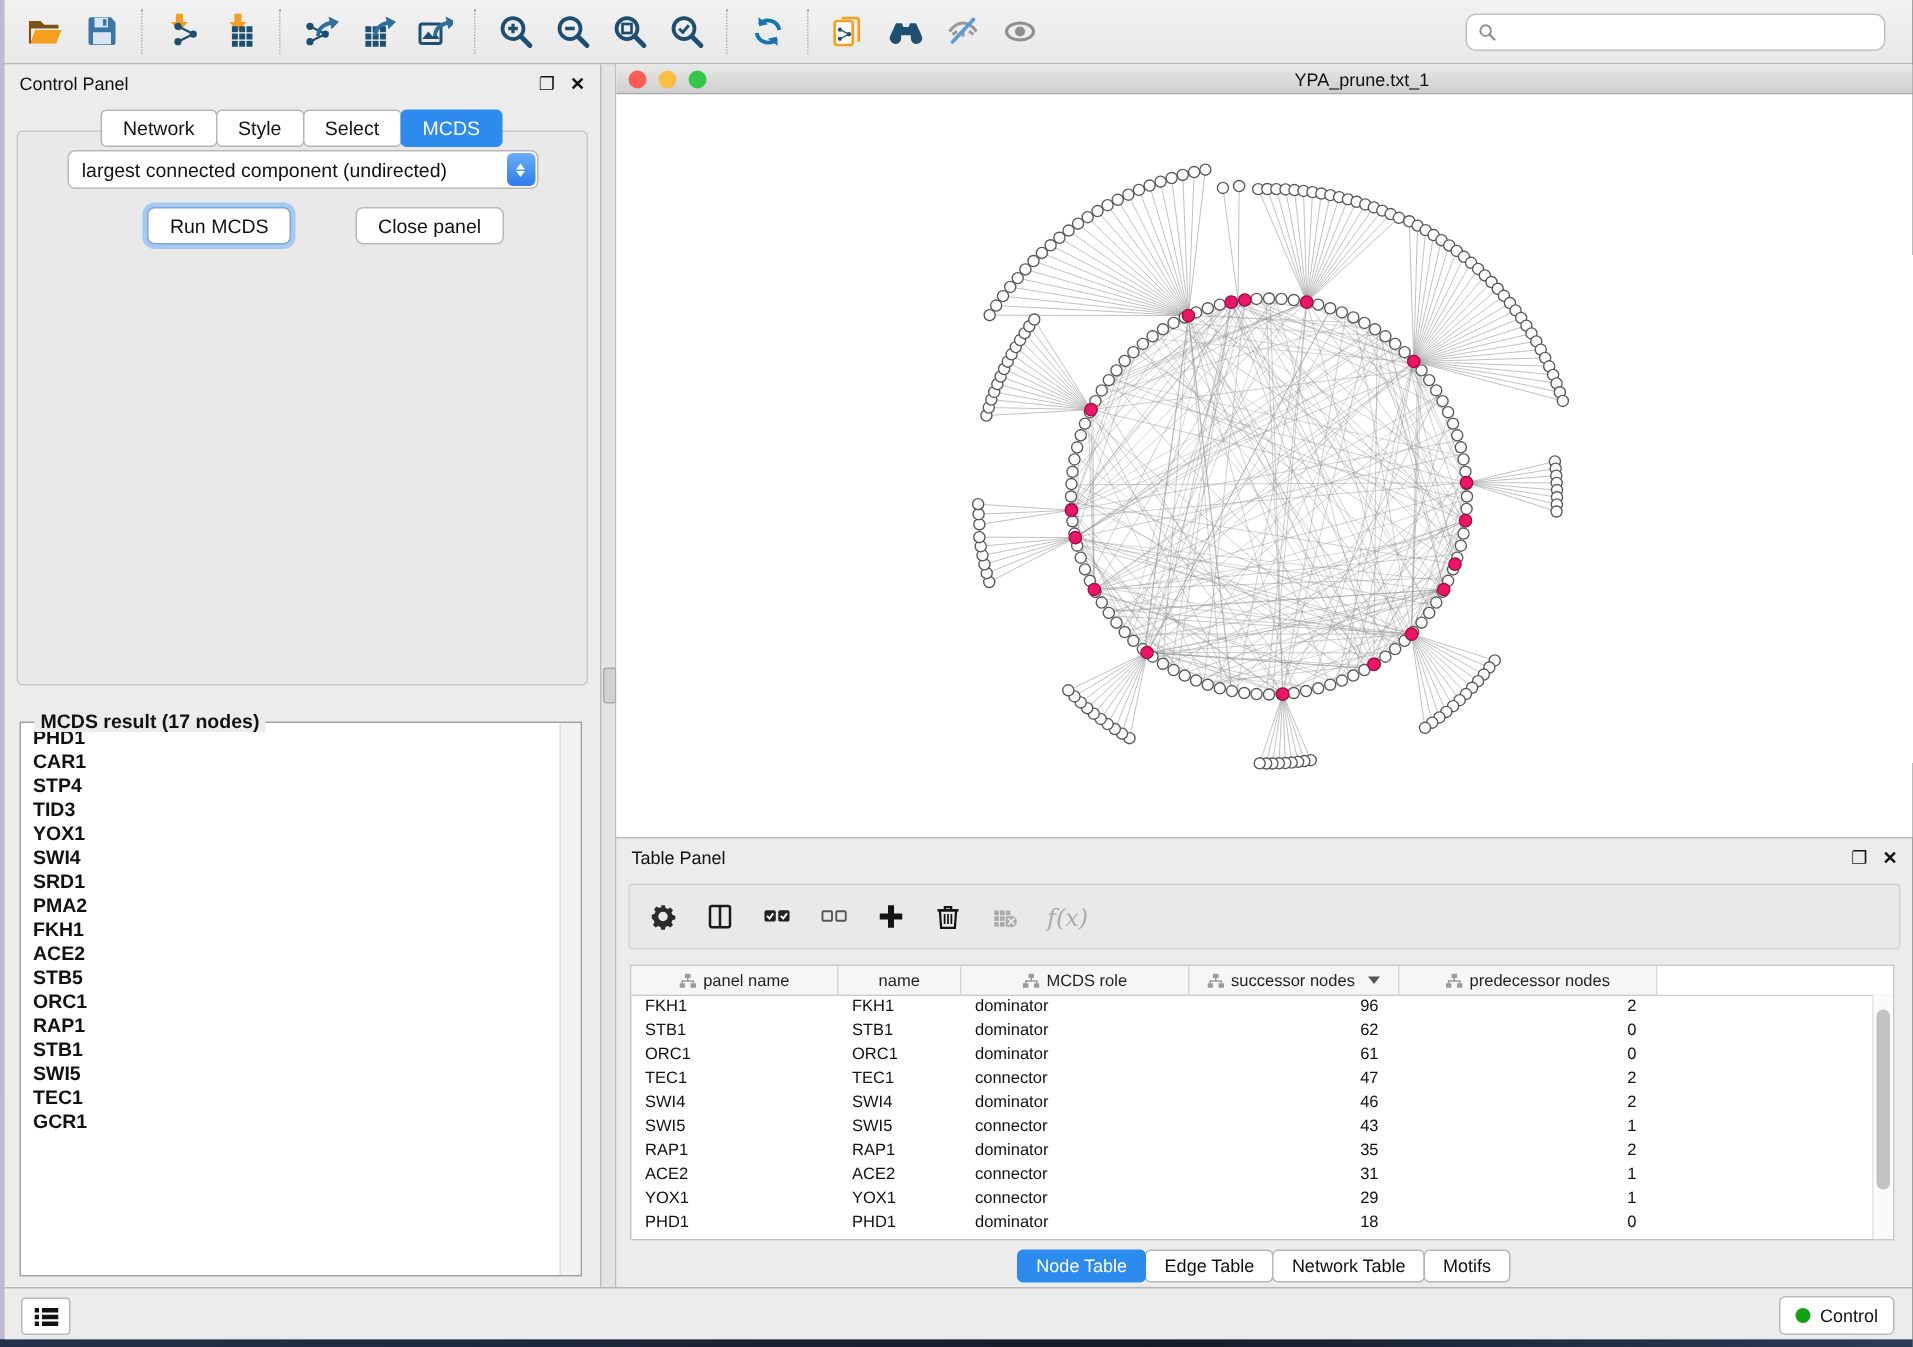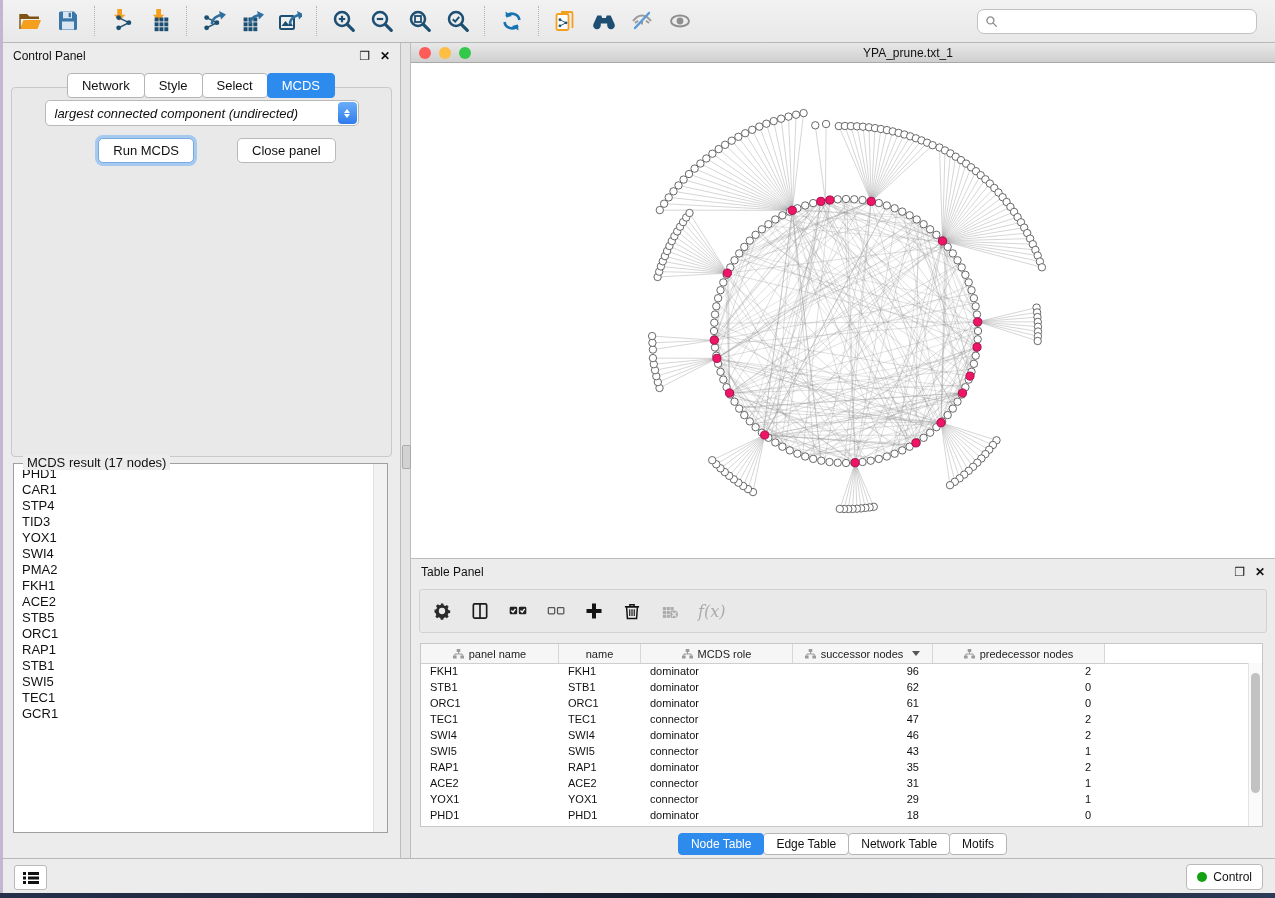--- a/index.html
+++ b/index.html
@@ -24,32 +24,32 @@
   .panel-head .wctrl{margin-left:auto;display:flex;gap:10px;}
   .wctrl span{font-size:12px;color:#111;cursor:default;line-height:1;}
   .cp-tabs{position:absolute;left:0;right:0;top:30px;display:flex;justify-content:center;gap:0;z-index:3;}
   .tab{background:#fff;border:1px solid #b5b5b5;padding:4px 14px;font-size:13px;color:#111;margin-left:-1px;
        border-radius:4px;}
   .tab.sel{background:#2e8bee;border-color:#2e8bee;color:#fff;z-index:2;}
   .cp-box{position:absolute;left:8px;right:8px;top:44px;height:368px;background:#e9e9e9;border:1px solid #c9c9c9;
           border-radius:4px;}
   .opt-label{text-align:center;margin-top:30px;font-size:13px;color:#111;}
   .dropdown{margin:12px auto 0;width:312px;height:24px;background:#fff;border:1px solid #b9b9b9;border-radius:5px;
-            display:flex;align-items:center;font-size:13px;color:#111;position:relative;font-style:italic;}
+            display:flex;align-items:center;font-size:13px;color:#111;position:relative;}
   .dropdown .dd-text{flex:1;padding-left:9px;white-space:nowrap;overflow:hidden;}
   .dd-stepper{width:19px;height:22px;margin:0 1px;border-radius:4px;background:linear-gradient(#6aaef8,#2f7bed);
               display:flex;flex-direction:column;align-items:center;justify-content:center;gap:1px;}
   .dd-stepper i{width:0;height:0;border-left:3.5px solid transparent;border-right:3.5px solid transparent;}
   .dd-stepper i.up{border-bottom:4px solid #fff;}
   .dd-stepper i.down{border-top:4px solid #fff;}
   .cp-buttons{display:flex;justify-content:center;gap:12px;margin-top:12px;}
   .btn{background:#fff;border:1px solid #b9b9b9;border-radius:5px;font-size:13px;color:#111;padding:4px 14px;
        font-family:"Liberation Sans",sans-serif;margin-left:31px;}
   .btn.focus{box-shadow:0 0 0 3px #a6c9f0;border-color:#7aa8e0;}
-  .mcds-box{position:absolute;left:10px;right:12px;top:420px;height:370px;}
+  .mcds-box{position:absolute;left:10px;right:12px;top:438px;height:370px;font-weight:bold;}
   .mcds-legend{position:absolute;left:10px;top:-8px;background:#ececec;padding:0 4px;font-size:13px;color:#111;z-index:2;}
   .mcds-list{position:absolute;inset:0;background:#fff;border:1px solid #9f9f9f;overflow:hidden;}
   .mcds-inner{position:absolute;left:0;top:2px;right:14px;bottom:0;padding-left:8px;}
   .mcds-item{font-size:13px;color:#111;line-height:16px;}
   .mcds-scroll{position:absolute;right:0;top:0;bottom:0;width:13px;background:#f2f2f2;border-left:1px solid #e0e0e0;}
 
   
   .splitter{position:absolute;left:397px;top:43px;width:11px;height:815px;background:#e4e4e4;border-left:1px solid #bdbdbd;border-right:1px solid #bdbdbd;box-sizing:border-box;}
   .split-handle{position:absolute;left:1px;top:402px;width:7px;height:22px;background:#d2d2d2;border:1px solid #aaa;border-radius:2px;}
 
@@ -343,20 +343,21 @@
     <div class="mcds-box">
       <span class="mcds-legend">MCDS result (17 nodes)</span>
       <div class="mcds-list">
         <div class="mcds-inner" id="mcds-items">
             <div class="mcds-item">PHD1</div>
             <div class="mcds-item">CAR1</div>
             <div class="mcds-item">STP4</div>
             <div class="mcds-item">TID3</div>
             <div class="mcds-item">YOX1</div>
             <div class="mcds-item">SWI4</div>
+            <div class="mcds-item">SRD1</div>
             <div class="mcds-item">PMA2</div>
             <div class="mcds-item">FKH1</div>
             <div class="mcds-item">ACE2</div>
             <div class="mcds-item">STB5</div>
             <div class="mcds-item">ORC1</div>
             <div class="mcds-item">RAP1</div>
             <div class="mcds-item">STB1</div>
             <div class="mcds-item">SWI5</div>
             <div class="mcds-item">TEC1</div>
             <div class="mcds-item">GCR1</div>

